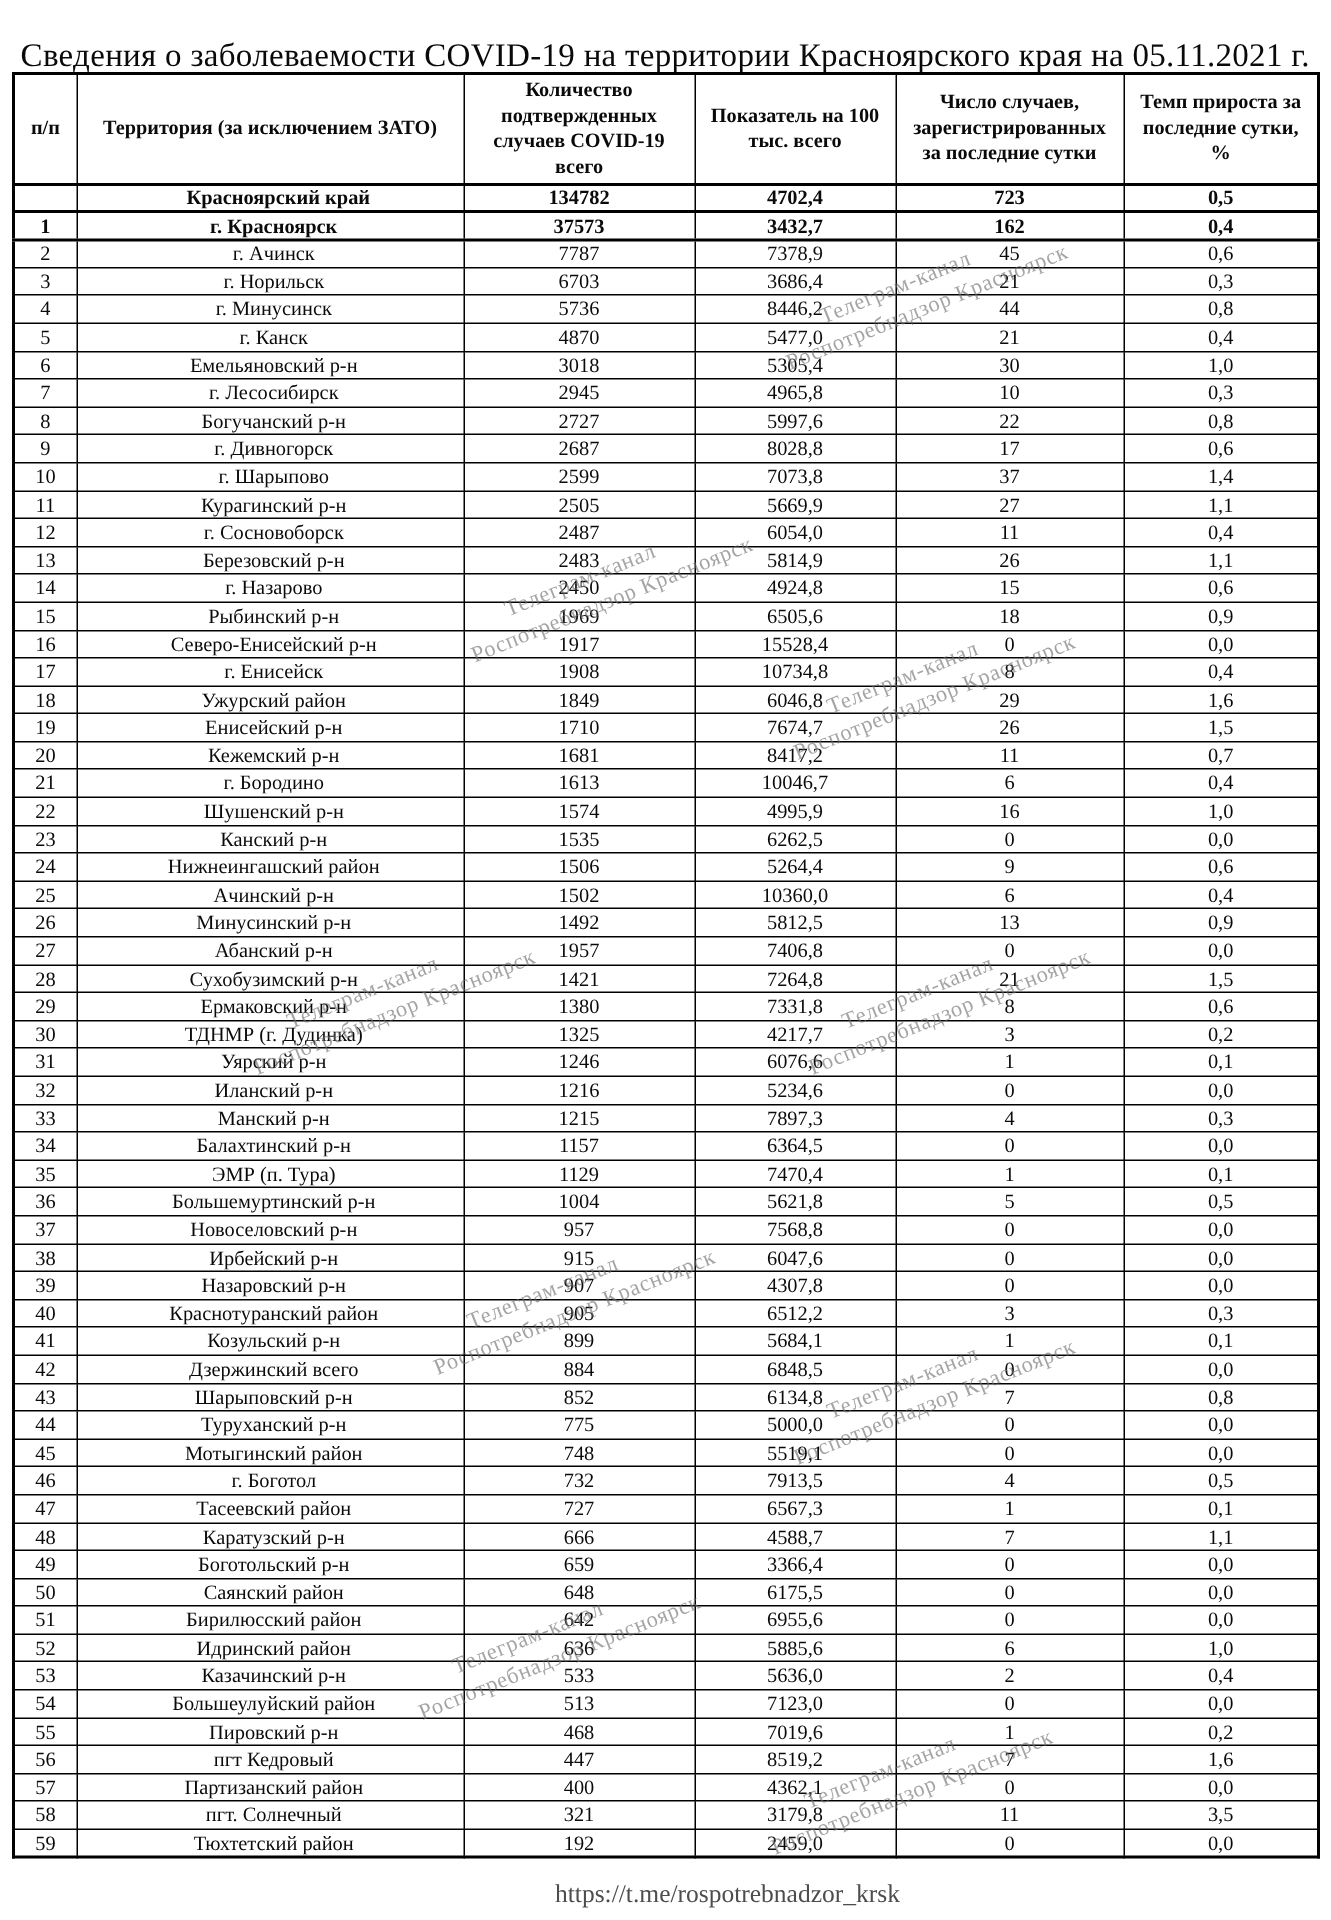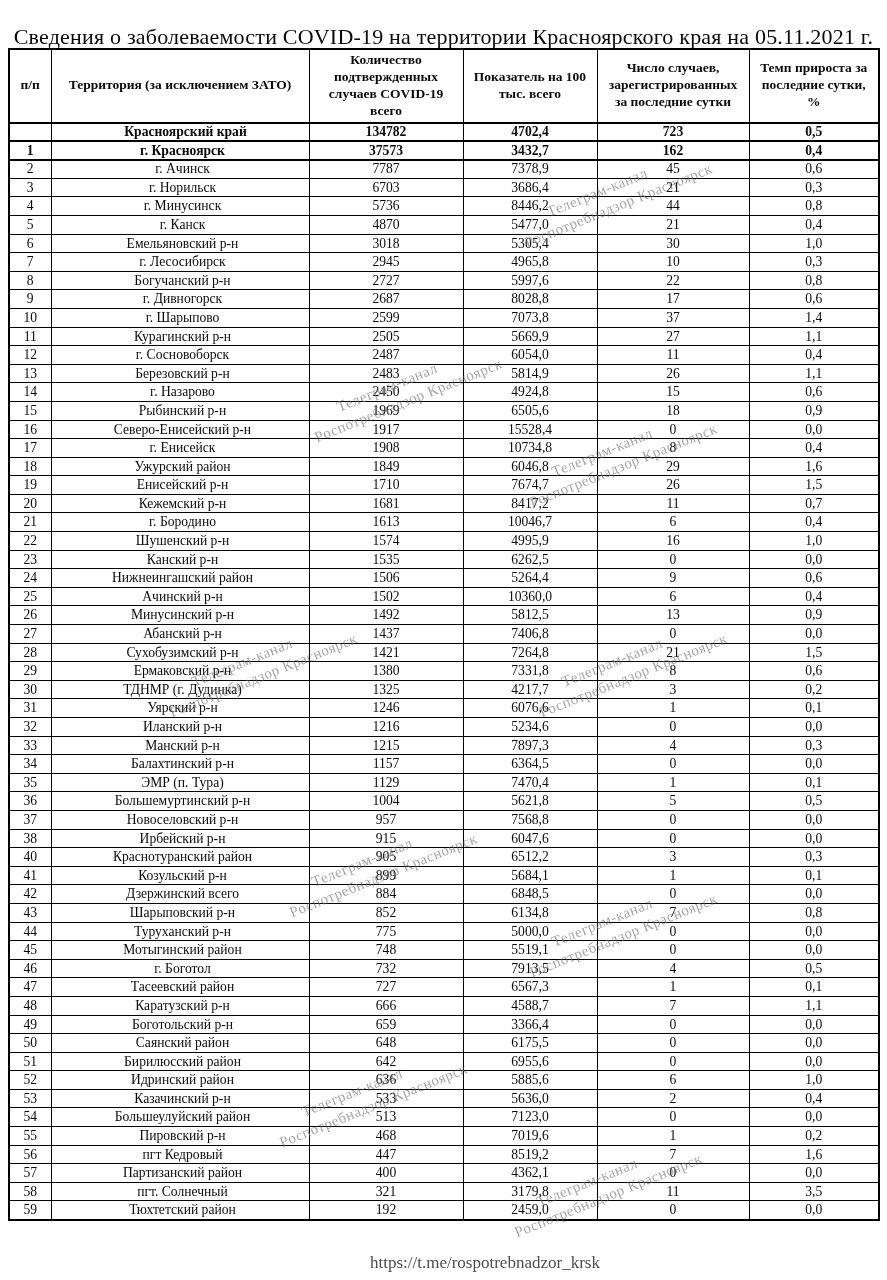--- a/index.html
+++ b/index.html
@@ -317,21 +317,21 @@
         <td class="num">26</td>
         <td class="terr">Минусинский р-н</td>
         <td class="num">1492</td>
         <td class="num">5812,5</td>
         <td class="num">13</td>
         <td class="num">0,9</td>
       </tr>
       <tr>
         <td class="num">27</td>
         <td class="terr">Абанский р-н</td>
-        <td class="num">1437</td>
+        <td class="num">1957</td>
         <td class="num">7406,8</td>
         <td class="num">0</td>
         <td class="num">0,0</td>
       </tr>
       <tr>
         <td class="num">28</td>
         <td class="terr">Сухобузимский р-н</td>
         <td class="num">1421</td>
         <td class="num">7264,8</td>
         <td class="num">21</td>
@@ -407,20 +407,28 @@
         <td class="num">957</td>
         <td class="num">7568,8</td>
         <td class="num">0</td>
         <td class="num">0,0</td>
       </tr>
       <tr>
         <td class="num">38</td>
         <td class="terr">Ирбейский р-н</td>
         <td class="num">915</td>
         <td class="num">6047,6</td>
+        <td class="num">0</td>
+        <td class="num">0,0</td>
+      </tr>
+      <tr>
+        <td class="num">39</td>
+        <td class="terr">Назаровский р-н</td>
+        <td class="num">907</td>
+        <td class="num">4307,8</td>
         <td class="num">0</td>
         <td class="num">0,0</td>
       </tr>
       <tr>
         <td class="num">40</td>
         <td class="terr">Краснотуранский район</td>
         <td class="num">905</td>
         <td class="num">6512,2</td>
         <td class="num">3</td>
         <td class="num">0,3</td>

